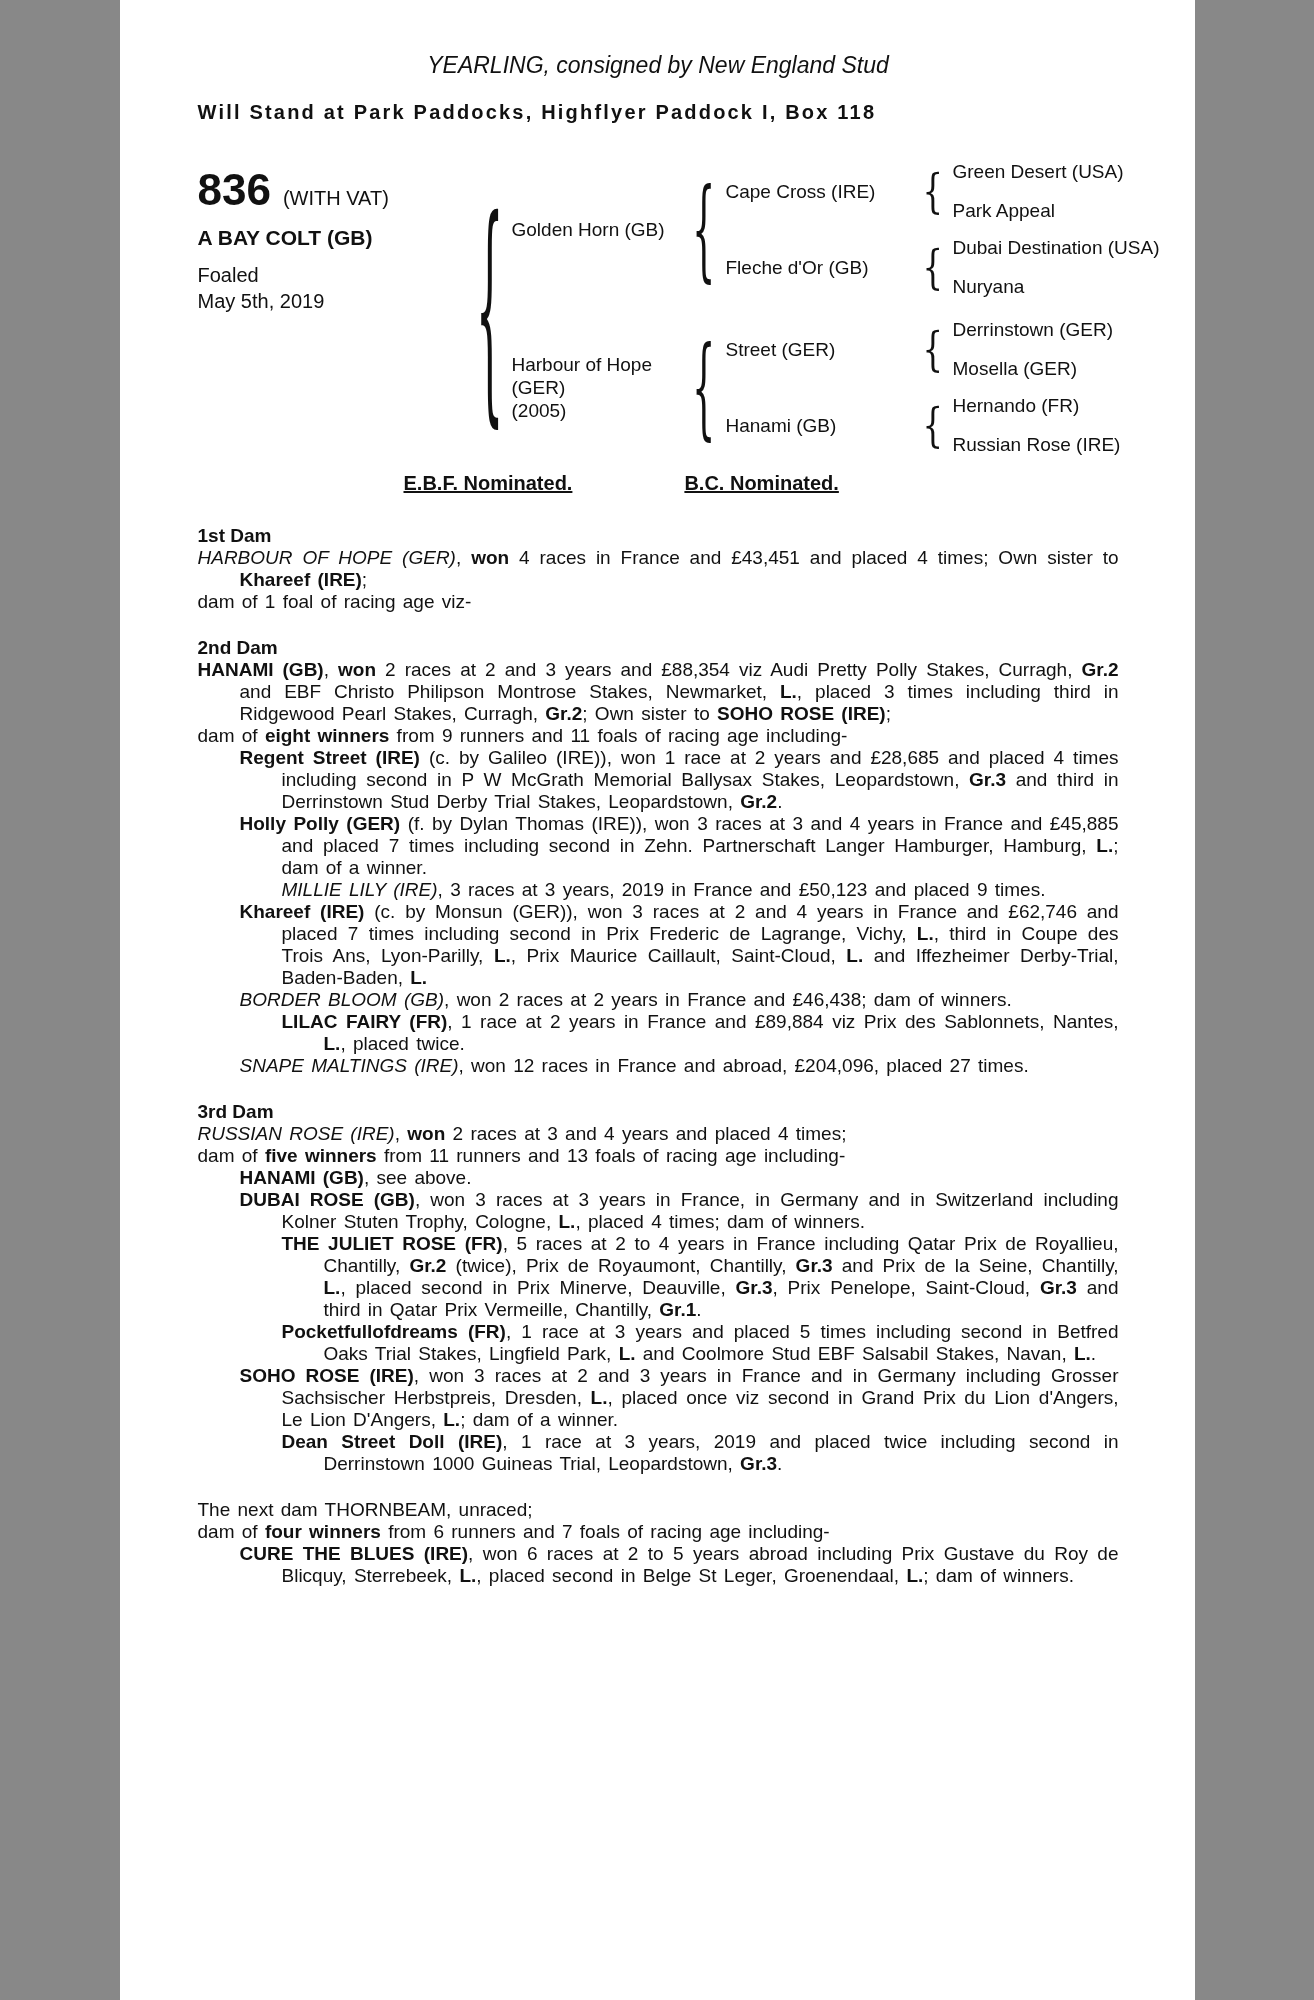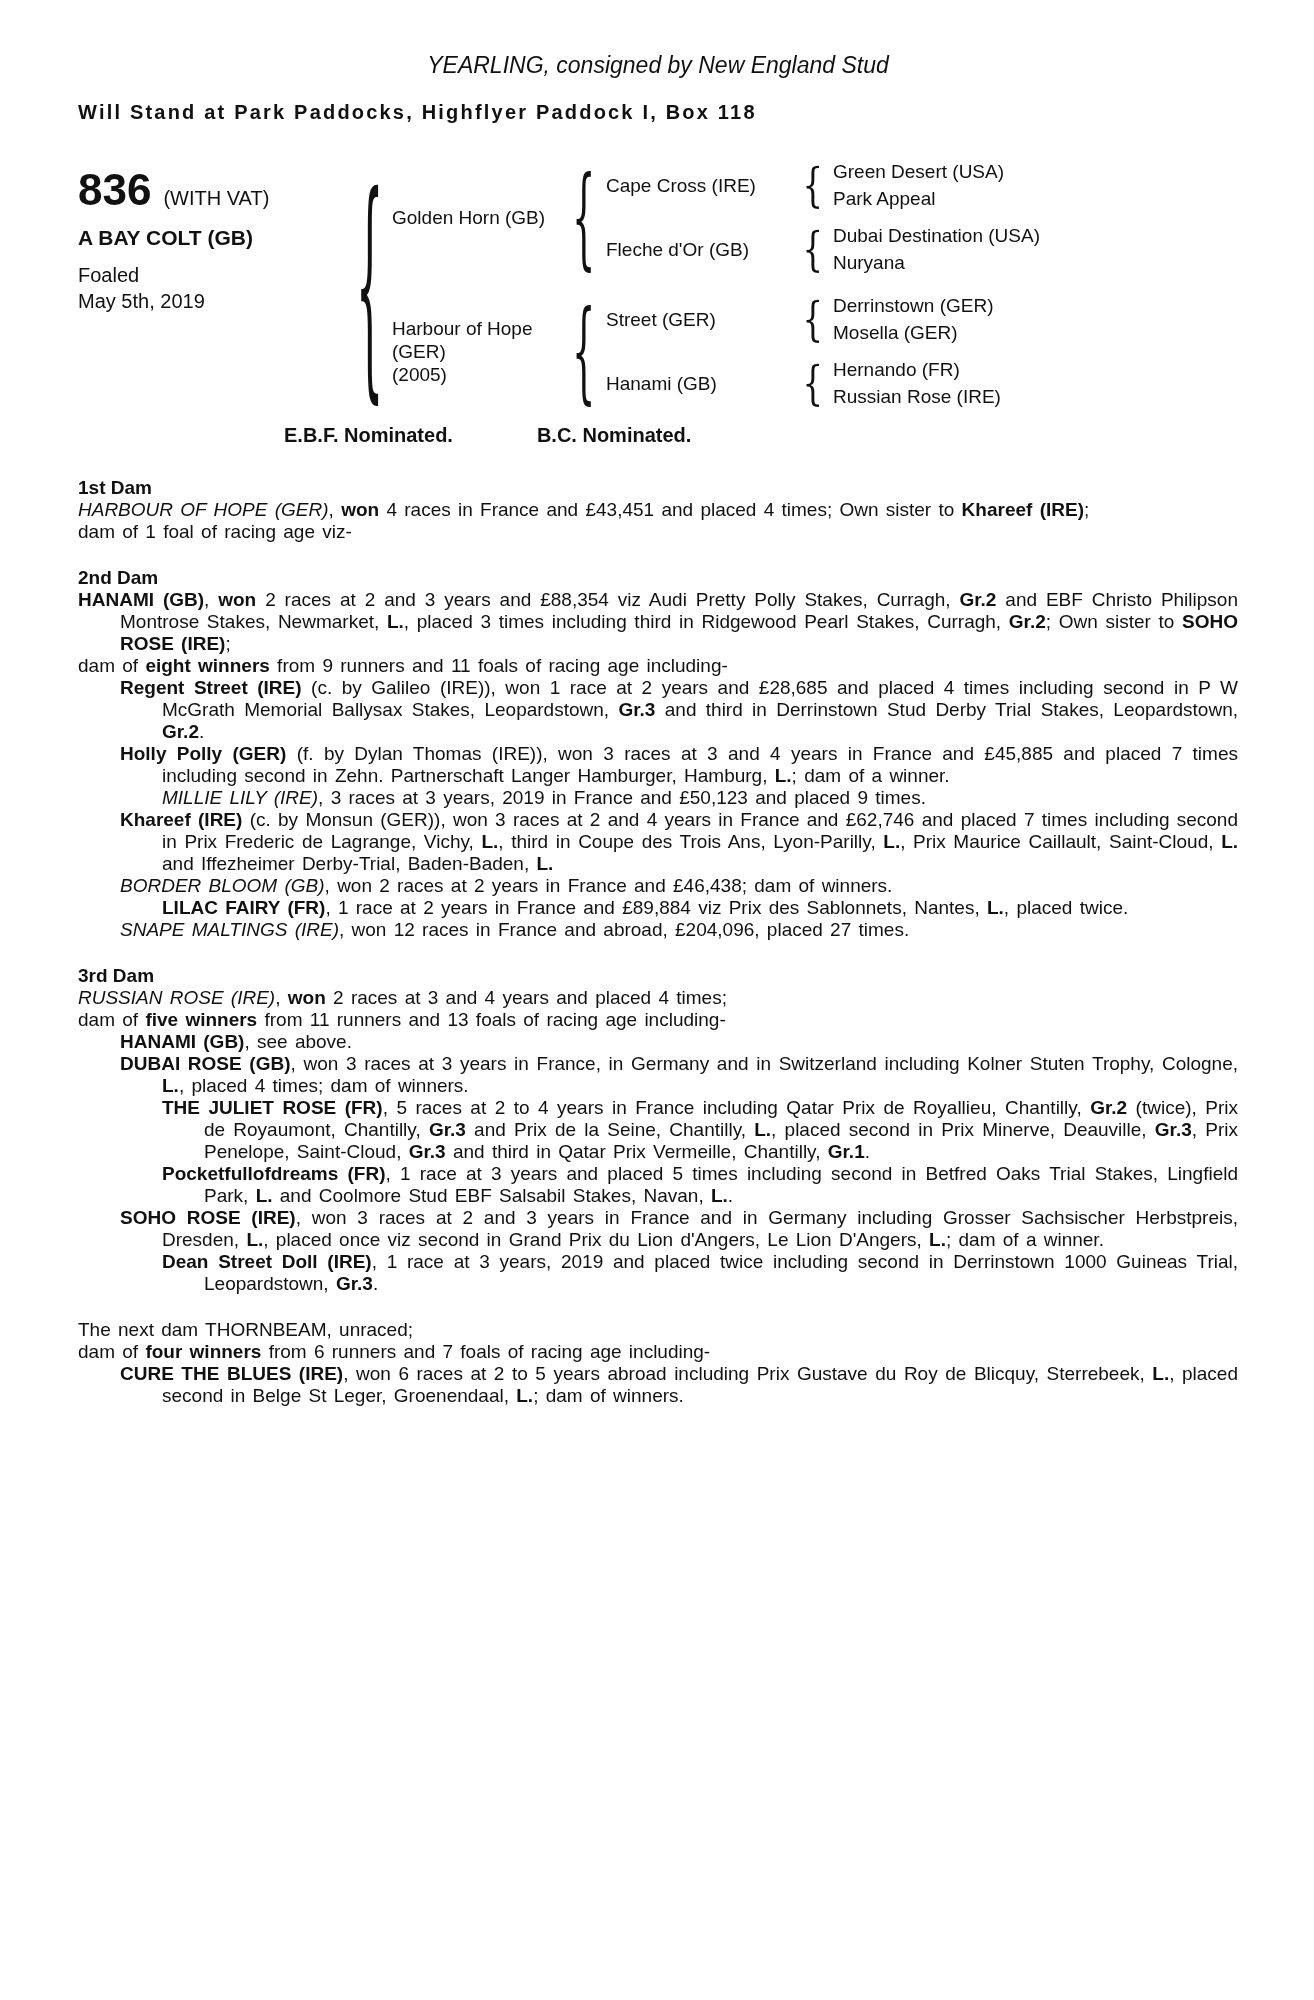--- a/index.html
+++ b/index.html
@@ -1,18 +1,18 @@
 <!DOCTYPE html>
 <html><head>
 <meta charset="utf-8">
 <style>
   * { margin:0; padding:0; box-sizing:border-box; }
   html,body { background:#888; }
   .page {
-    width:1314px; height:2000px;
+    width:1075px; height:2000px;
     margin:0 auto;
     background:#ffffff;
     color:#111;
     font-family:"Liberation Sans","DejaVu Sans",sans-serif;
     font-size:19px;
     padding:52px 76px 0 78px;
     overflow:hidden;
     position:relative;
   }
   .consign-title {
@@ -33,36 +33,36 @@
   .lot-line { display:flex; align-items:baseline; gap:12px; margin-bottom:14px; }
   .lot-number { font-size:44px; font-weight:bold; line-height:1; }
   .lot-vat { font-size:20px; }
   .colt-desc { font-weight:bold; font-size:21px; margin-bottom:12px; }
   .foaled { font-size:20px; line-height:26px; }
 
   .tree { display:flex; align-items:center; flex:1; font-size:19px; }
   .stack { display:flex; flex-direction:column; justify-content:center; }
   .stack-g1 { gap:20px; }
   .stack-g2 { gap:14px; }
-  .stack-g3 { gap:4px; }
+  .stack-g3 { gap:16px; }
   .fam { display:flex; align-items:center; }
   .gname { padding:0 6px 0 10px; line-height:23px; }
   .g1 { width:190px; }
   .g2 { width:205px; }
   .leaf { line-height:23px; white-space:nowrap; padding-left:8px; }
   .brace { width:24px; flex:0 0 auto; display:flex; align-items:center; justify-content:center; }
   .brace span { display:block; line-height:1; font-family:"DejaVu Serif",serif; font-weight:normal; color:#111; }
   .brace-sm span { font-size:46px; transform:scale(0.7,1); }
   .brace-md span { font-size:46px; transform:scale(0.8,2.4); }
   .brace-lg span { font-size:46px; transform:scale(0.95,5.2); }
 
   .nominations {
-    display:flex; gap:84px;
+    display:flex; gap:112px;
     margin:16px 0 0 206px;
-    font-weight:bold; font-size:20px;
+    font-weight:bold; font-size:20px;text-decoration:underline;
   }
 
   
   .sections-root { margin-top:30px; }
   .dam-section { margin-top:24px; }
   .dam-section:first-child { margin-top:0; }
   .sec-heading { font-size:19px; font-weight:bold; line-height:22px; }
   .para {
     line-height:22px;
     text-align:justify;

